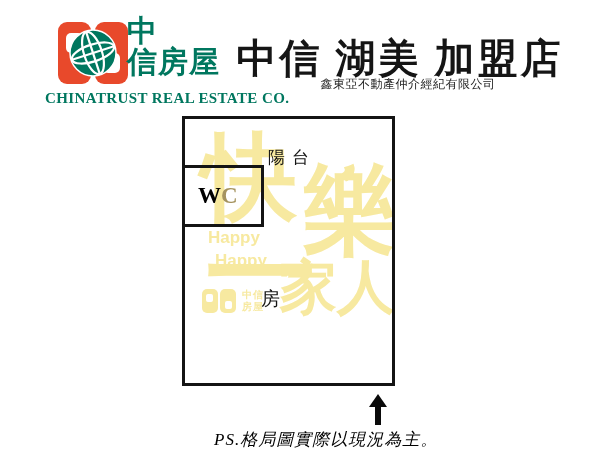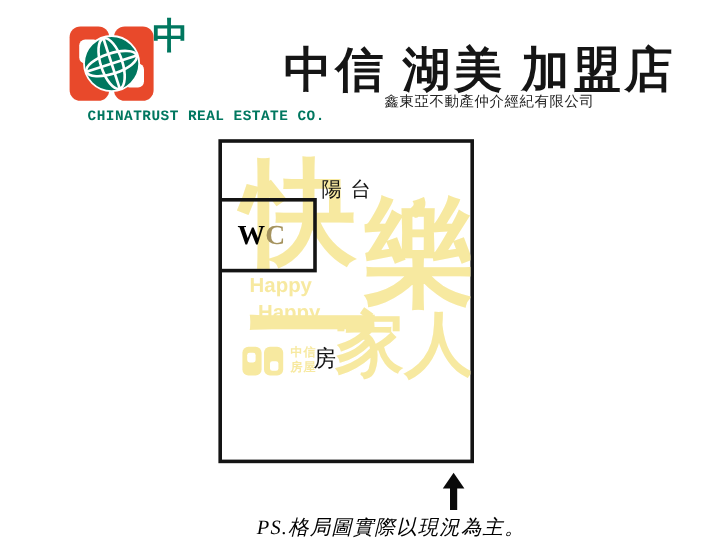--- a/index.html
+++ b/index.html
@@ -8,22 +8,22 @@
     font-family:"Liberation Serif", serif;overflow:hidden;
   }
   .abs{position:absolute;}
 
   
   .brand-cn{
     color:#00775f;font-weight:bold;font-size:30px;line-height:30px;
     letter-spacing:1px;white-space:nowrap;
   }
   .brand-en{
-    color:#00775f;font-family:Liberation Mono, monospace;font-weight:bold;
-    font-size:12px;letter-spacing:0.4px;white-space:nowrap;margin-left:28px;
+    color:#00775f;font-family:Liberation Serif, serif;font-weight:bold;
+    font-size:15px;letter-spacing:0.4px;white-space:nowrap;
   }
   .shop-title{
     left:182px;top:31px;width:436px;text-align:center;
     font-size:40px;font-weight:bold;color:#151515;letter-spacing:3px;
     white-space:nowrap;
   }
   .shop-subtitle{
     left:248px;top:76px;width:320px;text-align:center;
     font-size:12px;color:#222;letter-spacing:0.5px;white-space:nowrap;
   }
@@ -77,20 +77,21 @@
       <g stroke="#ffffff" stroke-width="2.2" fill="none" transform="rotate(-18 37 36)">
         <ellipse cx="37" cy="36" rx="22" ry="8.5"></ellipse>
         <ellipse cx="37" cy="36" rx="9" ry="22"></ellipse>
         <path d="M15 36 H59"></path>
         <path d="M37 14 V58"></path>
       </g>
     </g>
   </svg>
 
   <div class="abs brand-cn" style="left:127px;top:16px;">中</div>
+  <div class="abs brand-cn" style="left:127px;top:47px;">信房屋</div>
 
   <div class="abs brand-en" style="left:45px;top:90px;">CHINATRUST REAL ESTATE CO.</div>
 
   <div class="abs shop-title">中信 湖美 加盟店</div>
 
   <div class="abs shop-subtitle">鑫東亞不動產仲介經紀有限公司</div>
 </div>
 
 <div class="abs plan">
 

